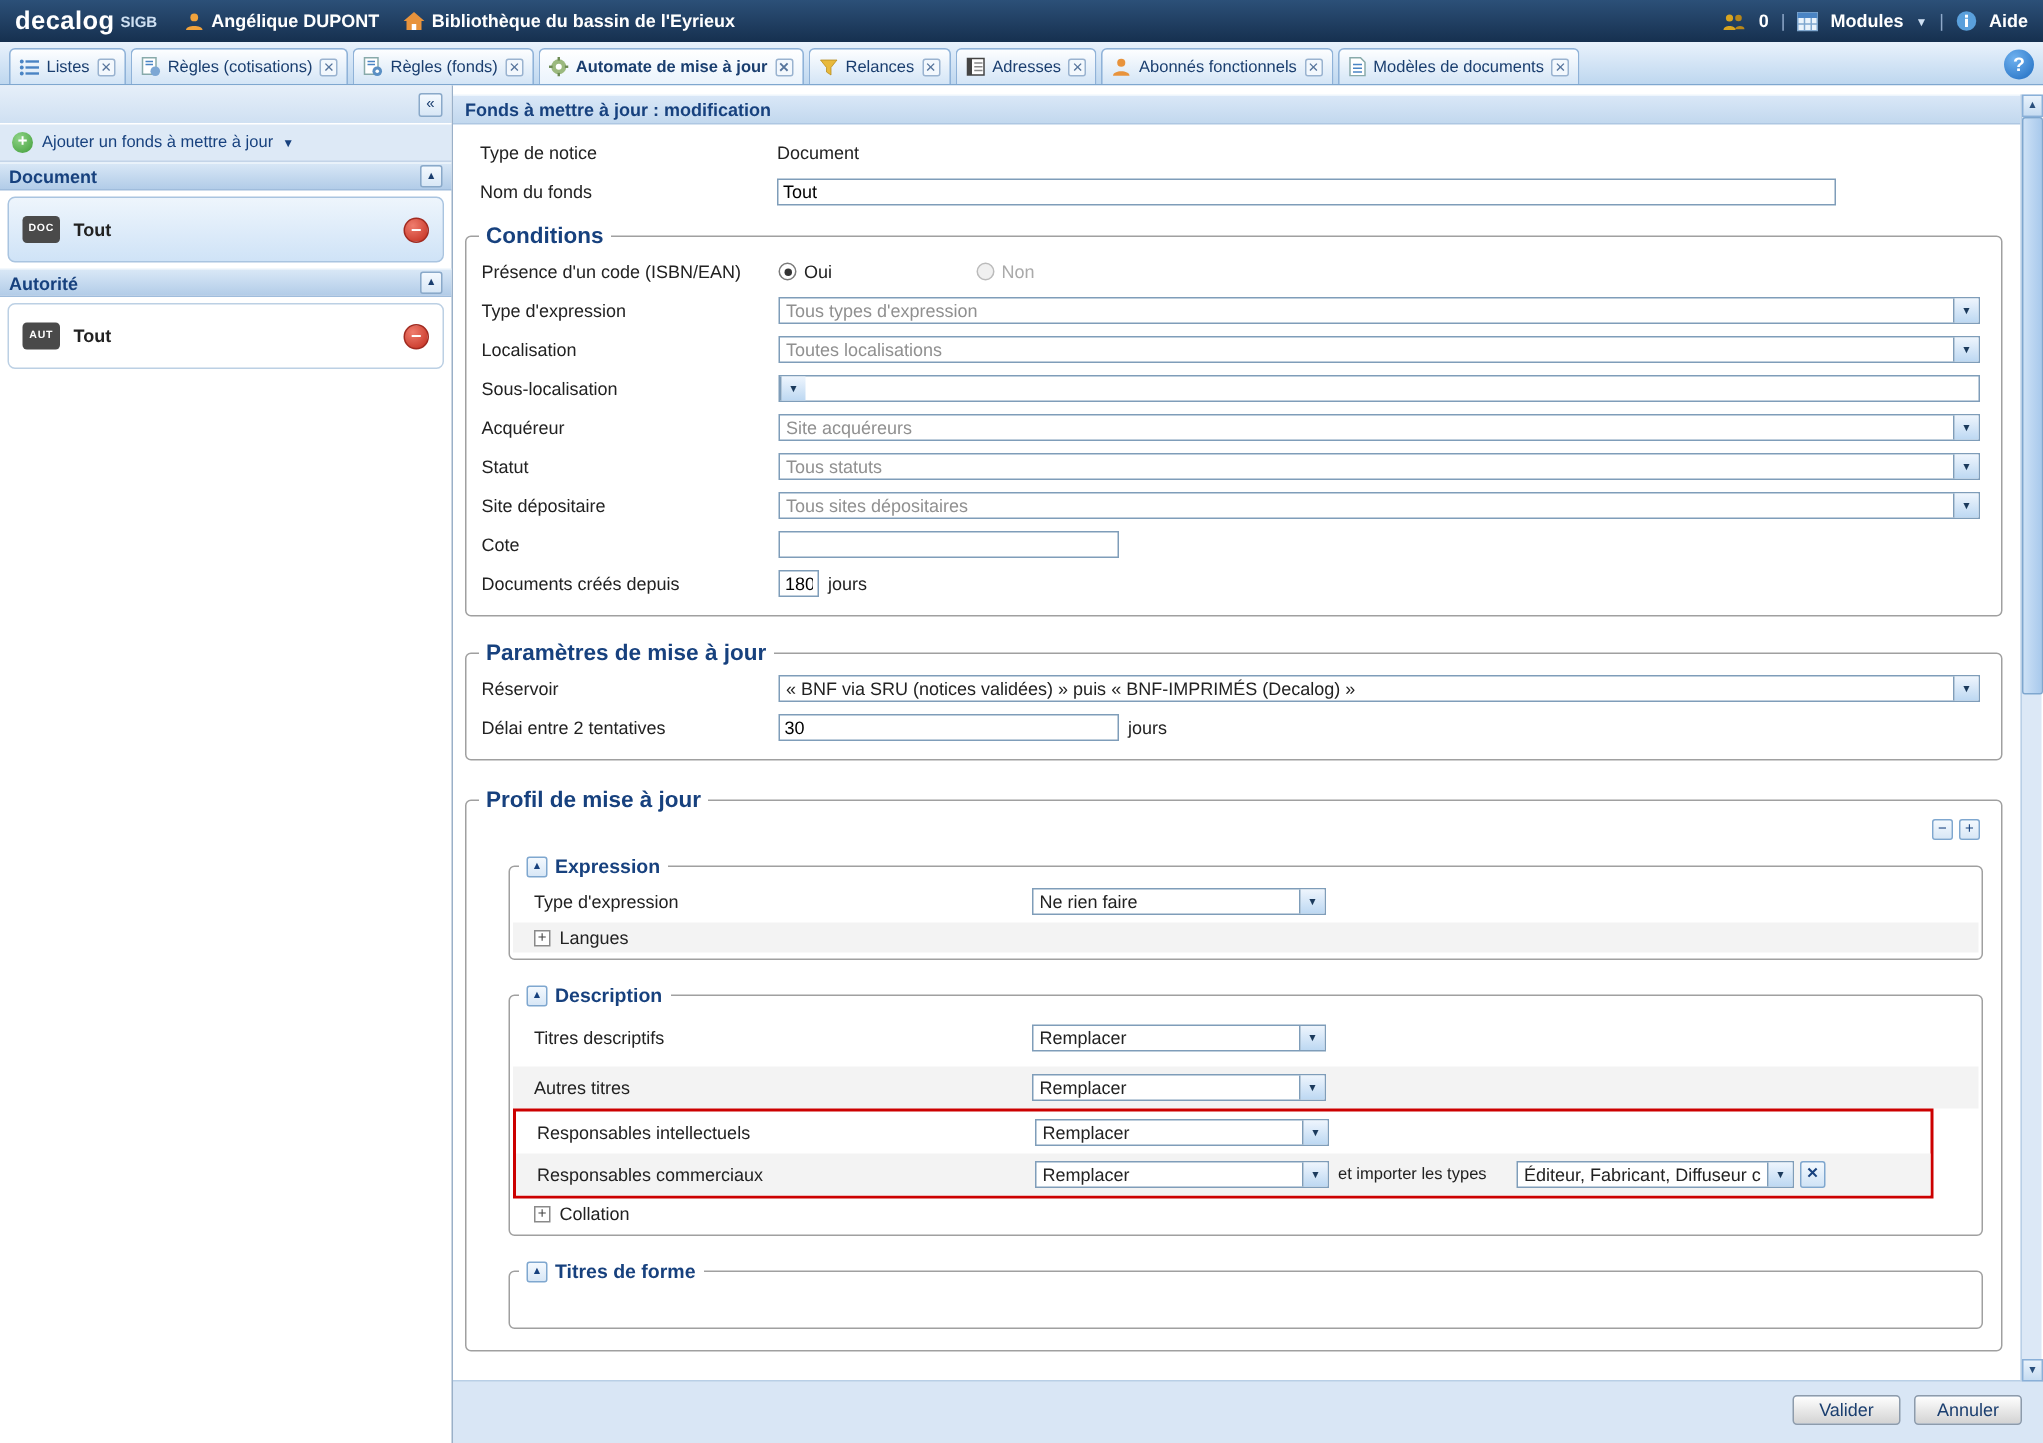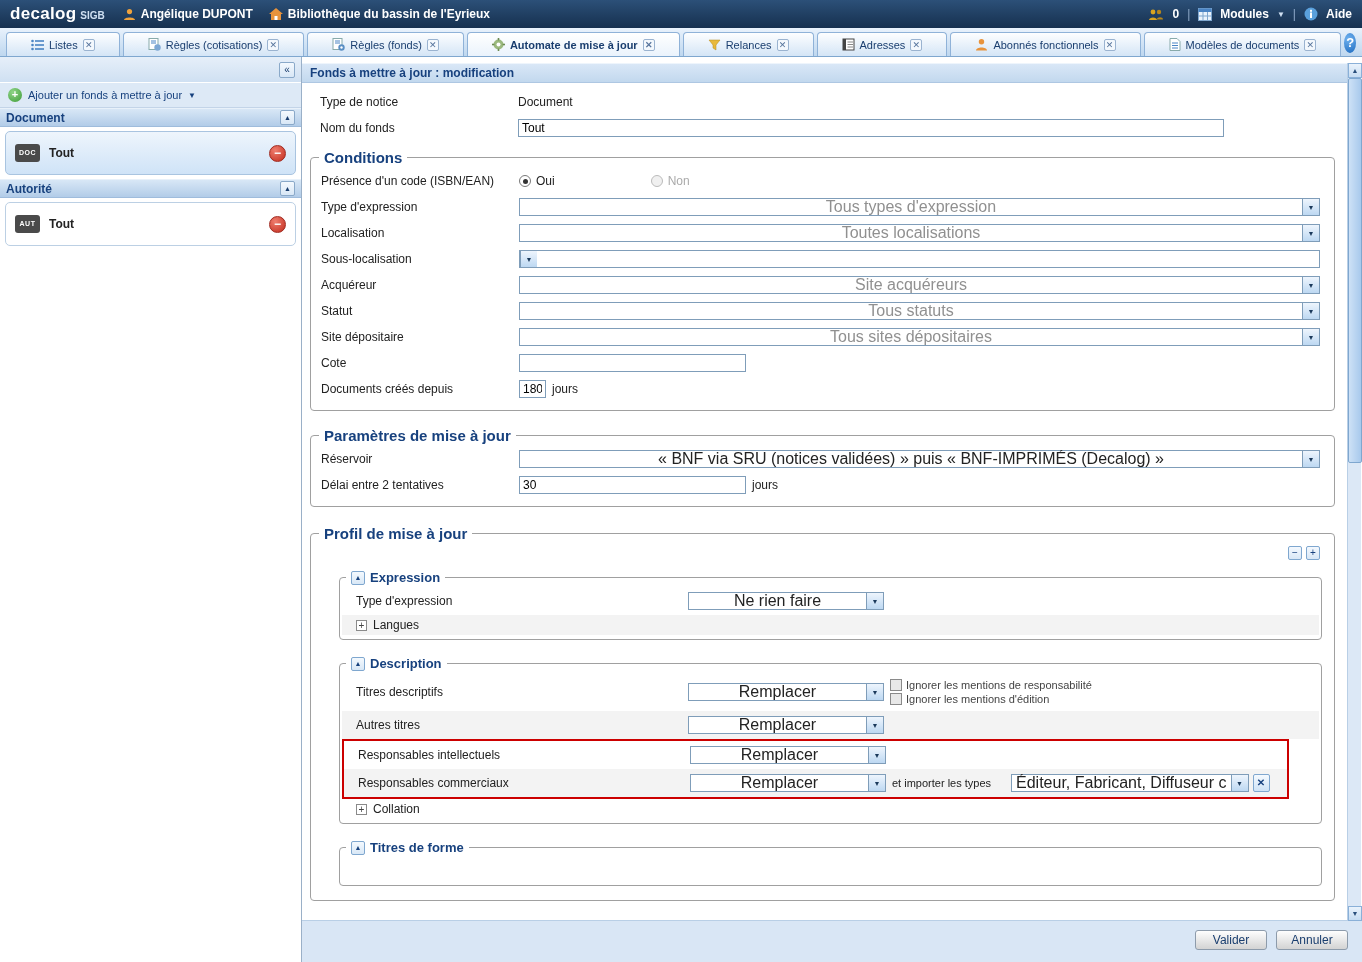--- a/index.html
+++ b/index.html
@@ -11,21 +11,21 @@
   .topbar { flex:0 0 27px; background:linear-gradient(#2c5078,#16304f); display:flex; align-items:center; color:#fff; padding:4px 10px;text-align:center; }
   .logo { font-size:17px; font-weight:bold; letter-spacing:.3px; }
   .logo-suffix { font-size:10px; font-weight:bold; color:#cfe0f2; margin:3px 18px 0 4px; }
   .tb-item { display:flex; align-items:center; gap:5px; font-weight:bold; font-size:12px; margin-right:16px; white-space:nowrap; }
   .tb-right { margin-left:auto; display:flex; align-items:center; gap:8px; font-weight:bold; }
   .tb-sep { color:#8fa9c9; font-weight:normal; }
   .caret { font-size:8px; color:#cfe0f2; }
 
   
   .tabbar { flex:0 0 29px; background:linear-gradient(#e9f2fc,#bed7ef); border-bottom:1px solid #7fa7cf; display:flex; align-items:flex-end; padding:3px 6px 0 6px; gap:3px; }
-  .tab { display:flex; align-items:center; gap:5px; height:24px; padding:0 24px; background:linear-gradient(#fdfeff,#d4e5f6); border:1px solid #8fb2d8; border-bottom:none; border-radius:4px 4px 0 0; color:#1a3e6f; font-size:11px; white-space:nowrap; }
+  .tab { display:flex; align-items:center; gap:5px; height:24px; padding:0 6px; background:linear-gradient(#fdfeff,#d4e5f6); border:1px solid #8fb2d8; border-bottom:none; border-radius:4px 4px 0 0; color:#1a3e6f; font-size:11px; white-space:nowrap; }
   .tab.active { background:linear-gradient(#ffffff,#eaf3fc); font-weight:bold; }
   .tabclose { width:12px; height:12px; border:1px solid #9ab3d0; background:#f3f8fd; color:#56749c; font-size:9px; line-height:10px; text-align:center; border-radius:2px; }
   .help-circle { margin-left:auto; width:20px; height:20px; border-radius:50%; background:radial-gradient(circle at 35% 30%, #6fb1ef, #1f6cc0); color:#fff; font-weight:bold; font-size:13px; text-align:center; line-height:20px; margin-bottom:3px; }
 
   
   .bodyrow { flex:1; display:flex; min-height:0; }
 
   
   .sidebar { flex:0 0 302px; background:#fff; border-right:1px solid #9ab0c8; display:flex; flex-direction:column; }
   .sb-topstrip { height:26px; background:linear-gradient(#e6eff9,#cfe0f2); border-bottom:1px solid #fff; display:flex; align-items:center; justify-content:flex-end; padding-right:6px; }
@@ -43,21 +43,21 @@
 
   
   .main { flex:1; position:relative; display:flex; flex-direction:column; padding-top:6px; min-width:0; background:#fff; }
   .main-header { flex:0 0 20px; margin-right:15px; background:linear-gradient(#d9e7f7,#c2d8ee); border-top:1px solid #eef5fc; border-bottom:1px solid #aec7e2; color:#17417e; font-weight:bold; font-size:12px; display:flex; align-items:center; padding-left:8px; }
   .content { flex:1; overflow:hidden; margin-right:15px; padding:6px 0 0 8px; }
   .frow { display:flex; align-items:center; min-height:26px; }
   .flabel { flex:0 0 208px; padding-left:10px; color:#222; font-size:12px; }
   .fctrl { flex:1; margin-right:14px; display:flex; align-items:center; }
   input[type=text] { height:18px; border:1px solid #7f9db9; font-family:"Liberation Sans",sans-serif; font-size:12px; padding:0 3px; }
   .ddl { display:flex; align-items:center; height:18px; border:1px solid #7f9db9; background:#fff; flex:1; }
-  .ddl-text { flex:1; padding:0 4px; white-space:nowrap; overflow:hidden; font-size:16px; color:#222;text-align:center; }
+  .ddl-text { flex:1; padding:0 4px; white-space:nowrap; overflow:hidden; font-size:12px; color:#222; }
   .ddl.ph .ddl-text { color:#909090; }
   .ddl-btn { width:17px; align-self:stretch; background:linear-gradient(#eef5fd,#bdd8f2); border-left:1px solid #7f9db9; display:flex; align-items:center; justify-content:center; font-size:7px; color:#1b3a5c; }
   fieldset { border:1px solid #a0a0a0; border-radius:4px; margin:8px 12px 0 0; padding:2px 0 8px 0; }
   fieldset legend { color:#17417e; font-weight:bold; font-size:15px; margin-left:8px; padding:0 5px; }
   .radio { width:12px; height:12px; border-radius:50%; border:1px solid #7a7a7a; background:#fff; display:inline-flex; align-items:center; justify-content:center; margin-right:5px; }
   .radio .dot { width:5px; height:5px; border-radius:50%; background:#333; }
   .radio.off { border-color:#bbb; background:#f0f0f0; }
   .rlabel { margin-right:14px; }
   .rlabel.off { color:#aaa; }
   .non-group { margin-left:82px; display:flex; align-items:center; }
@@ -419,30 +419,20 @@
               <span>Description</span>
             </legend>
 
             <div class="frow" style="min-height:38px">
               <div class="flabel">Titres descriptifs</div>
               <div class="fctrl">
                 <div class="ddl w196">
                   <span class="ddl-text">Remplacer</span>
                   <span class="ddl-btn">▼</span>
                 </div>
-                <div class="cbcol">
-                  <span class="cbrow">
-                    <span class="cb"></span>
-                    <span>Ignorer les mentions de responsabilité</span>
-                  </span>
-                  <span class="cbrow">
-                    <span class="cb"></span>
-                    <span>Ignorer les mentions d'édition</span>
-                  </span>
-                </div>
               </div>
             </div>
 
             <div class="frow band">
               <div class="flabel">Autres titres</div>
               <div class="fctrl">
                 <div class="ddl w196">
                   <span class="ddl-text">Remplacer</span>
                   <span class="ddl-btn">▼</span>
                 </div>

